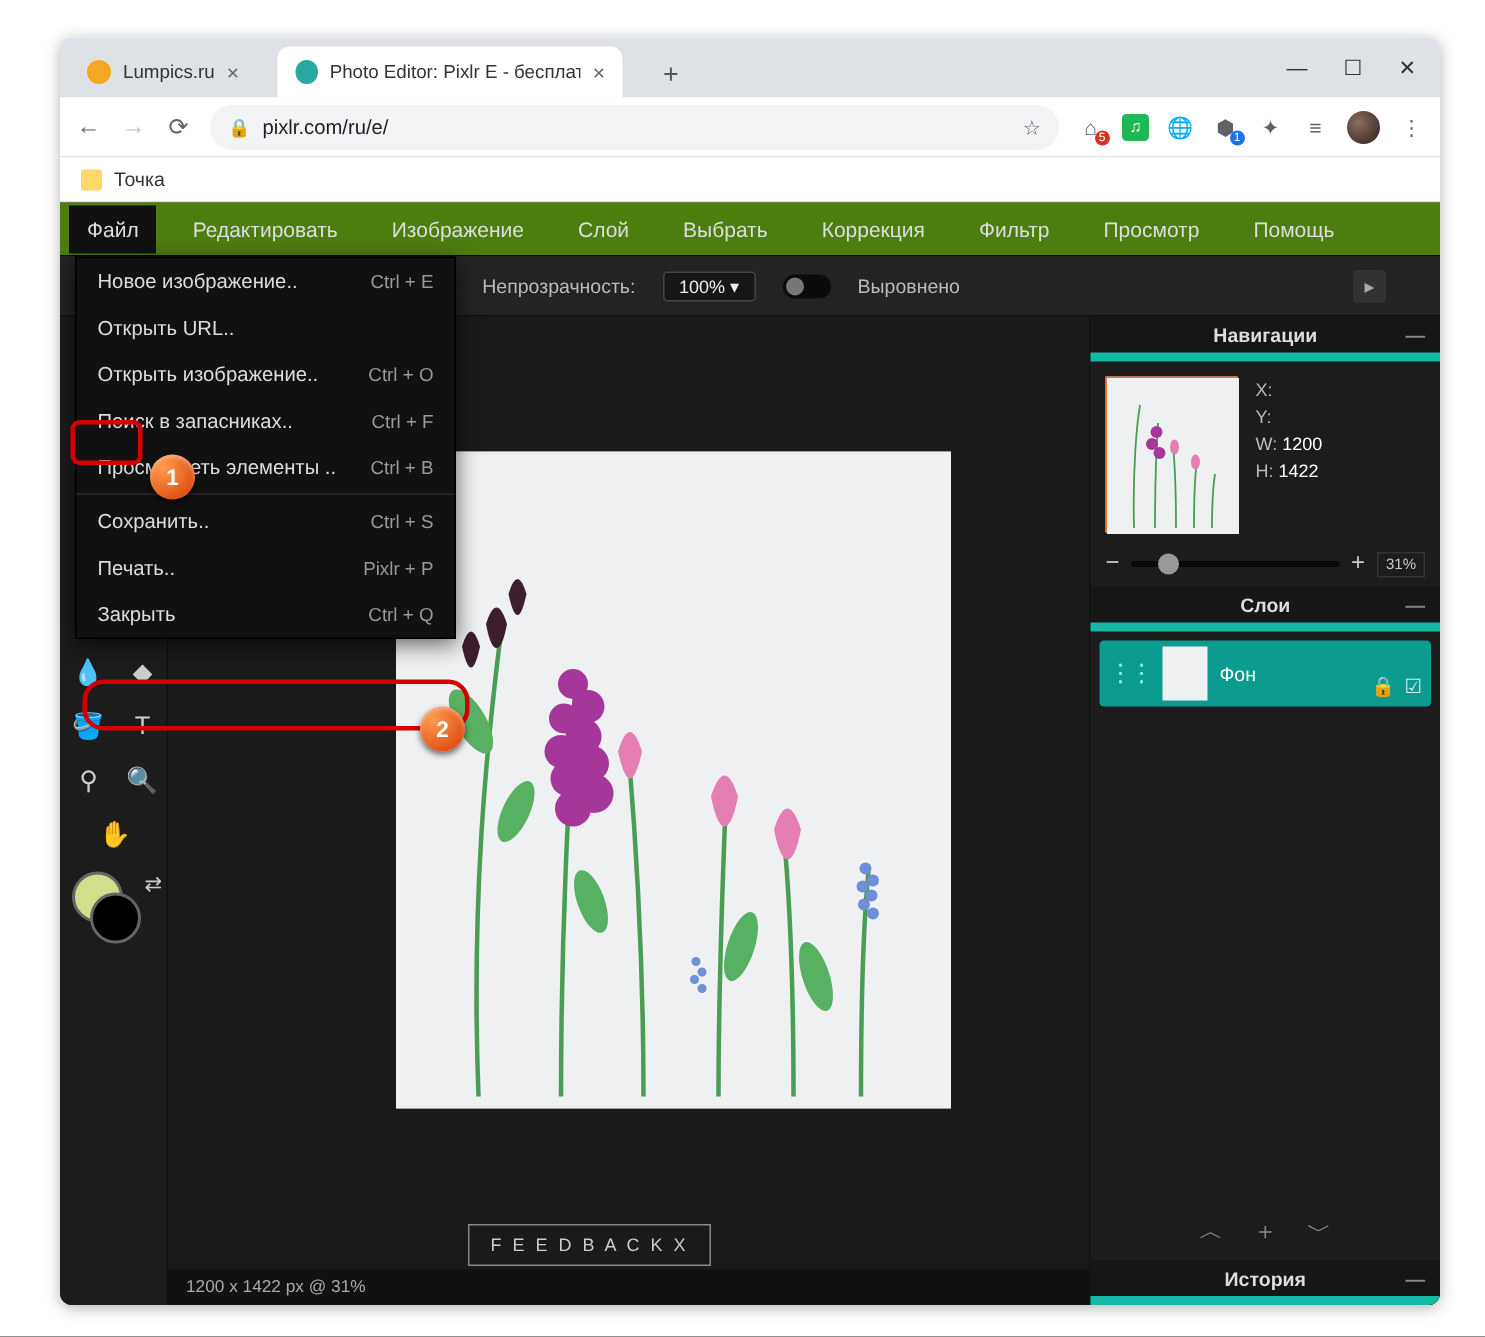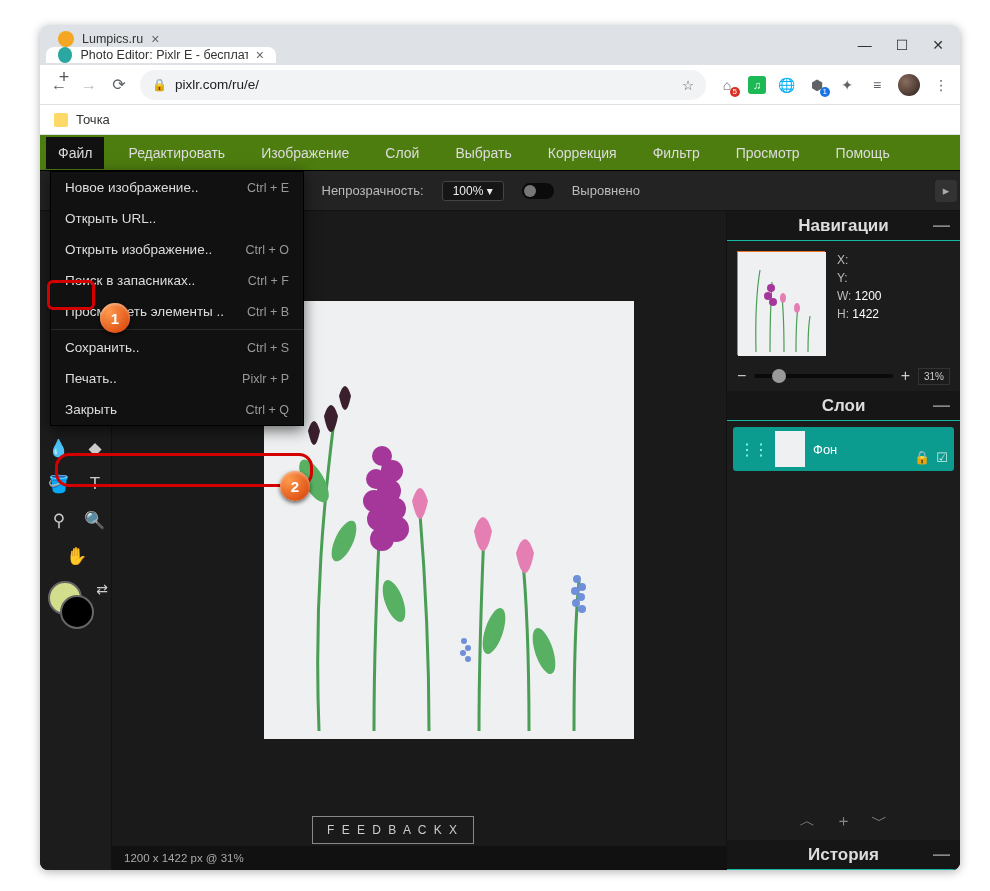--- a/index.html
+++ b/index.html
@@ -1,19 +1,19 @@
 <!DOCTYPE html>
 <html><head>
 <meta charset="utf-8">
 <style>
   * { box-sizing: border-box; margin: 0; padding: 0; font-family: -apple-system, "Segoe UI", Arial, sans-serif; }
   body { width: 990px; height: 891px; background: #fff; position: relative; overflow: hidden; }
   .window { position: absolute; left: 40px; top: 25px; width: 920px; height: 845px; border-radius: 8px; overflow: hidden; background: #fff; box-shadow: 0 2px 10px rgba(0,0,0,.3); }
   .titlebar { height: 40px; background: #dee1e6; display: flex; align-items: center; padding: 0 6px; }
-  .tabs { display: flex; height: 34px; margin-top: 6px; gap: 0; flex-direction: column; }
+  .tabs { display: flex; height: 34px; margin-top: 6px; gap: 14px; }
   .tab { display: flex; align-items: center; gap: 8px; padding: 0 12px; max-width: 230px; font-size: 12.5px; color: #333; border-radius: 8px 8px 0 0; position: relative; }
   .tab.active { background: #fff; }
   .tab-favicon { width: 16px; height: 16px; border-radius: 50%; }
   .tab-close { font-size: 14px; color: #666; }
   .tab-add { width: 28px; height: 28px; display: flex; align-items: center; justify-content: center; font-size: 18px; color: #555; border-radius: 50%; margin-left: 4px; margin-top: 4px;}
   .win-controls { margin-left: auto; display: flex; gap: 24px; padding-right: 10px; color: #333; font-size: 14px; }
   .addrbar { height: 40px; background: #fff; display: flex; align-items: center; padding: 0 10px; gap: 12px; border-bottom: 1px solid #e0e0e0;}
   .nav-ico { width: 18px; color: #5f6368; text-align: center; font-size: 16px; }
   .omnibox { flex: 1; height: 30px; background: #f1f3f4; border-radius: 15px; display: flex; align-items: center; padding: 0 12px; gap: 8px; font-size: 13.5px; color: #202124;}
   .lock { color: #5f6368; font-size: 12px;}
@@ -22,40 +22,40 @@
   .ext .badge{position:absolute; bottom:-3px; right:-4px; background:#d93025; color:#fff; font-size:8px; border-radius:6px; padding:0 3px; line-height:10px;}
   .ext.blue .badge{background:#1a73e8;}
   .avatar{width:22px;height:22px;border-radius:50%;background:radial-gradient(circle at 35% 35%,#8a6d5f,#2b1f1a);}
   .bmbar { height: 30px; background:#fff; display:flex; align-items:center; padding:0 14px; gap:8px; font-size:13px; color:#333; border-bottom:1px solid #e0e0e0;}
   .bm-ico{width:14px;height:14px;background:#ffd968;border-radius:2px;}
   
   .app { position: relative; height: calc(100% - 110px); background:#1c1c1c; color:#ccc; display:flex; flex-direction:column;}
   .menubar{height:36px; background:#4d7c0f; display:flex; align-items:center; gap:12px; padding:0 6px; font-size:14px; border-bottom:1px solid #000;}
   .menubar .mitem{padding:8px 12px; cursor:pointer; color:#ddd;}
   .menubar .mitem.active{background:#111;}
-  .optbar{height:40px; background:#232323; display:flex; align-items:center; padding:0 3px 0 60px; gap:18px; font-size:13px; color:#bbb; border-bottom:1px solid #111;}
+  .optbar{height:40px; background:#232323; display:flex; align-items:center; padding:0 36px 0 60px; gap:18px; font-size:13px; color:#bbb; border-bottom:1px solid #111;}
   .brush-sw{width:20px;height:20px;border-radius:50%;background:#fff;}
   .opacity-box{background:#161616;border:1px solid #444;padding:2px 10px;border-radius:3px;font-size:12px;color:#eee;}
   .toggle{width:32px;height:16px;background:#0b0b0b;border-radius:8px;position:relative;}
   .toggle::after{content:"";position:absolute;width:12px;height:12px;background:#777;border-radius:50%;top:2px;left:2px;}
   .toggle-p{width:22px;height:22px;background:#333;border-radius:3px;display:flex;align-items:center;justify-content:center;color:#aaa; margin-left:auto;}
   .workspace{flex:1; display:flex; position:relative; overflow:hidden;}
   .toolbox{width:72px; background:#1c1c1c; border-right:1px solid #111; padding:6px 4px; display:grid; grid-template-columns:1fr 1fr; gap:6px; align-content:start;}
   .tool{width:30px;height:30px;display:flex;align-items:center;justify-content:center;color:#ccc;border-radius:4px;font-size:17px;}
   .colorswatch{grid-column:1/3; height:54px; position:relative; margin-top:4px;}
   .sw1{position:absolute;width:34px;height:34px;border-radius:50%;background:#d3de8c;border:2px solid #666;left:4px;top:0;}
   .sw2{position:absolute;width:34px;height:34px;border-radius:50%;background:#000;border:2px solid #666;left:16px;top:14px;}
   .swap{position:absolute;right:2px;top:0;color:#ccc;font-size:14px;}
   .canvas-area{flex:1;background:#1a1a1a;position:relative;overflow:hidden;}
   .canvas{position:absolute; left:152px; top:90px; width:370px; height:438px; background:#f1f2f3;}
   .canvas svg{width:100%;height:100%;}
   .statusbar{position:absolute;bottom:0;left:72px;right:234px;height:24px;background:#111;color:#aaa;font-size:11.5px;display:flex;align-items:center;padding:0 12px;}
   .feedback{position:absolute;bottom:26px;left:200px;border:1px solid #888;color:#ccc;font-size:12px;letter-spacing:2px;padding:6px 14px;background:#1a1a1a;}
   .panels{width:234px;background:#1c1c1c;border-left:1px solid #111;display:flex;flex-direction:column;}
-  .panel-h{height:30px;background:#161616;display:flex;align-items:center;justify-content:center;color:#ddd;font-size:17px;font-weight:bold;border-bottom:1px solid #14b8a6;position:relative;}
+  .panel-h{height:30px;background:#161616;display:flex;align-items:center;justify-content:center;color:#ddd;font-size:13px;font-weight:bold;border-bottom:6px solid #14b8a6;position:relative;}
   .panel-h .collapse{position:absolute;right:10px;color:#888;}
   .nav-body{padding:10px 10px 6px 10px;display:flex;gap:12px;}
   .nav-thumb{width:88px;height:104px;background:#eef0f1;border:1px solid #e67326;}
   .nav-meta{font-size:12px;color:#bbb;line-height:18px;}
   .nav-meta b{color:#ffffff;font-weight:normal;}
   .zoom-row{display:flex;align-items:center;gap:8px;padding:6px 10px;}
   .zoom-track{flex:1;height:4px;background:#0a0a0a;border-radius:2px;position:relative;}
   .zoom-thumb{position:absolute;top:-5px;left:18px;width:14px;height:14px;background:#999;border-radius:50%;}
   .zoom-box{border:1px solid #333;padding:2px 5px;font-size:10px;color:#ccc;}
   .layers-body{padding:6px;}

